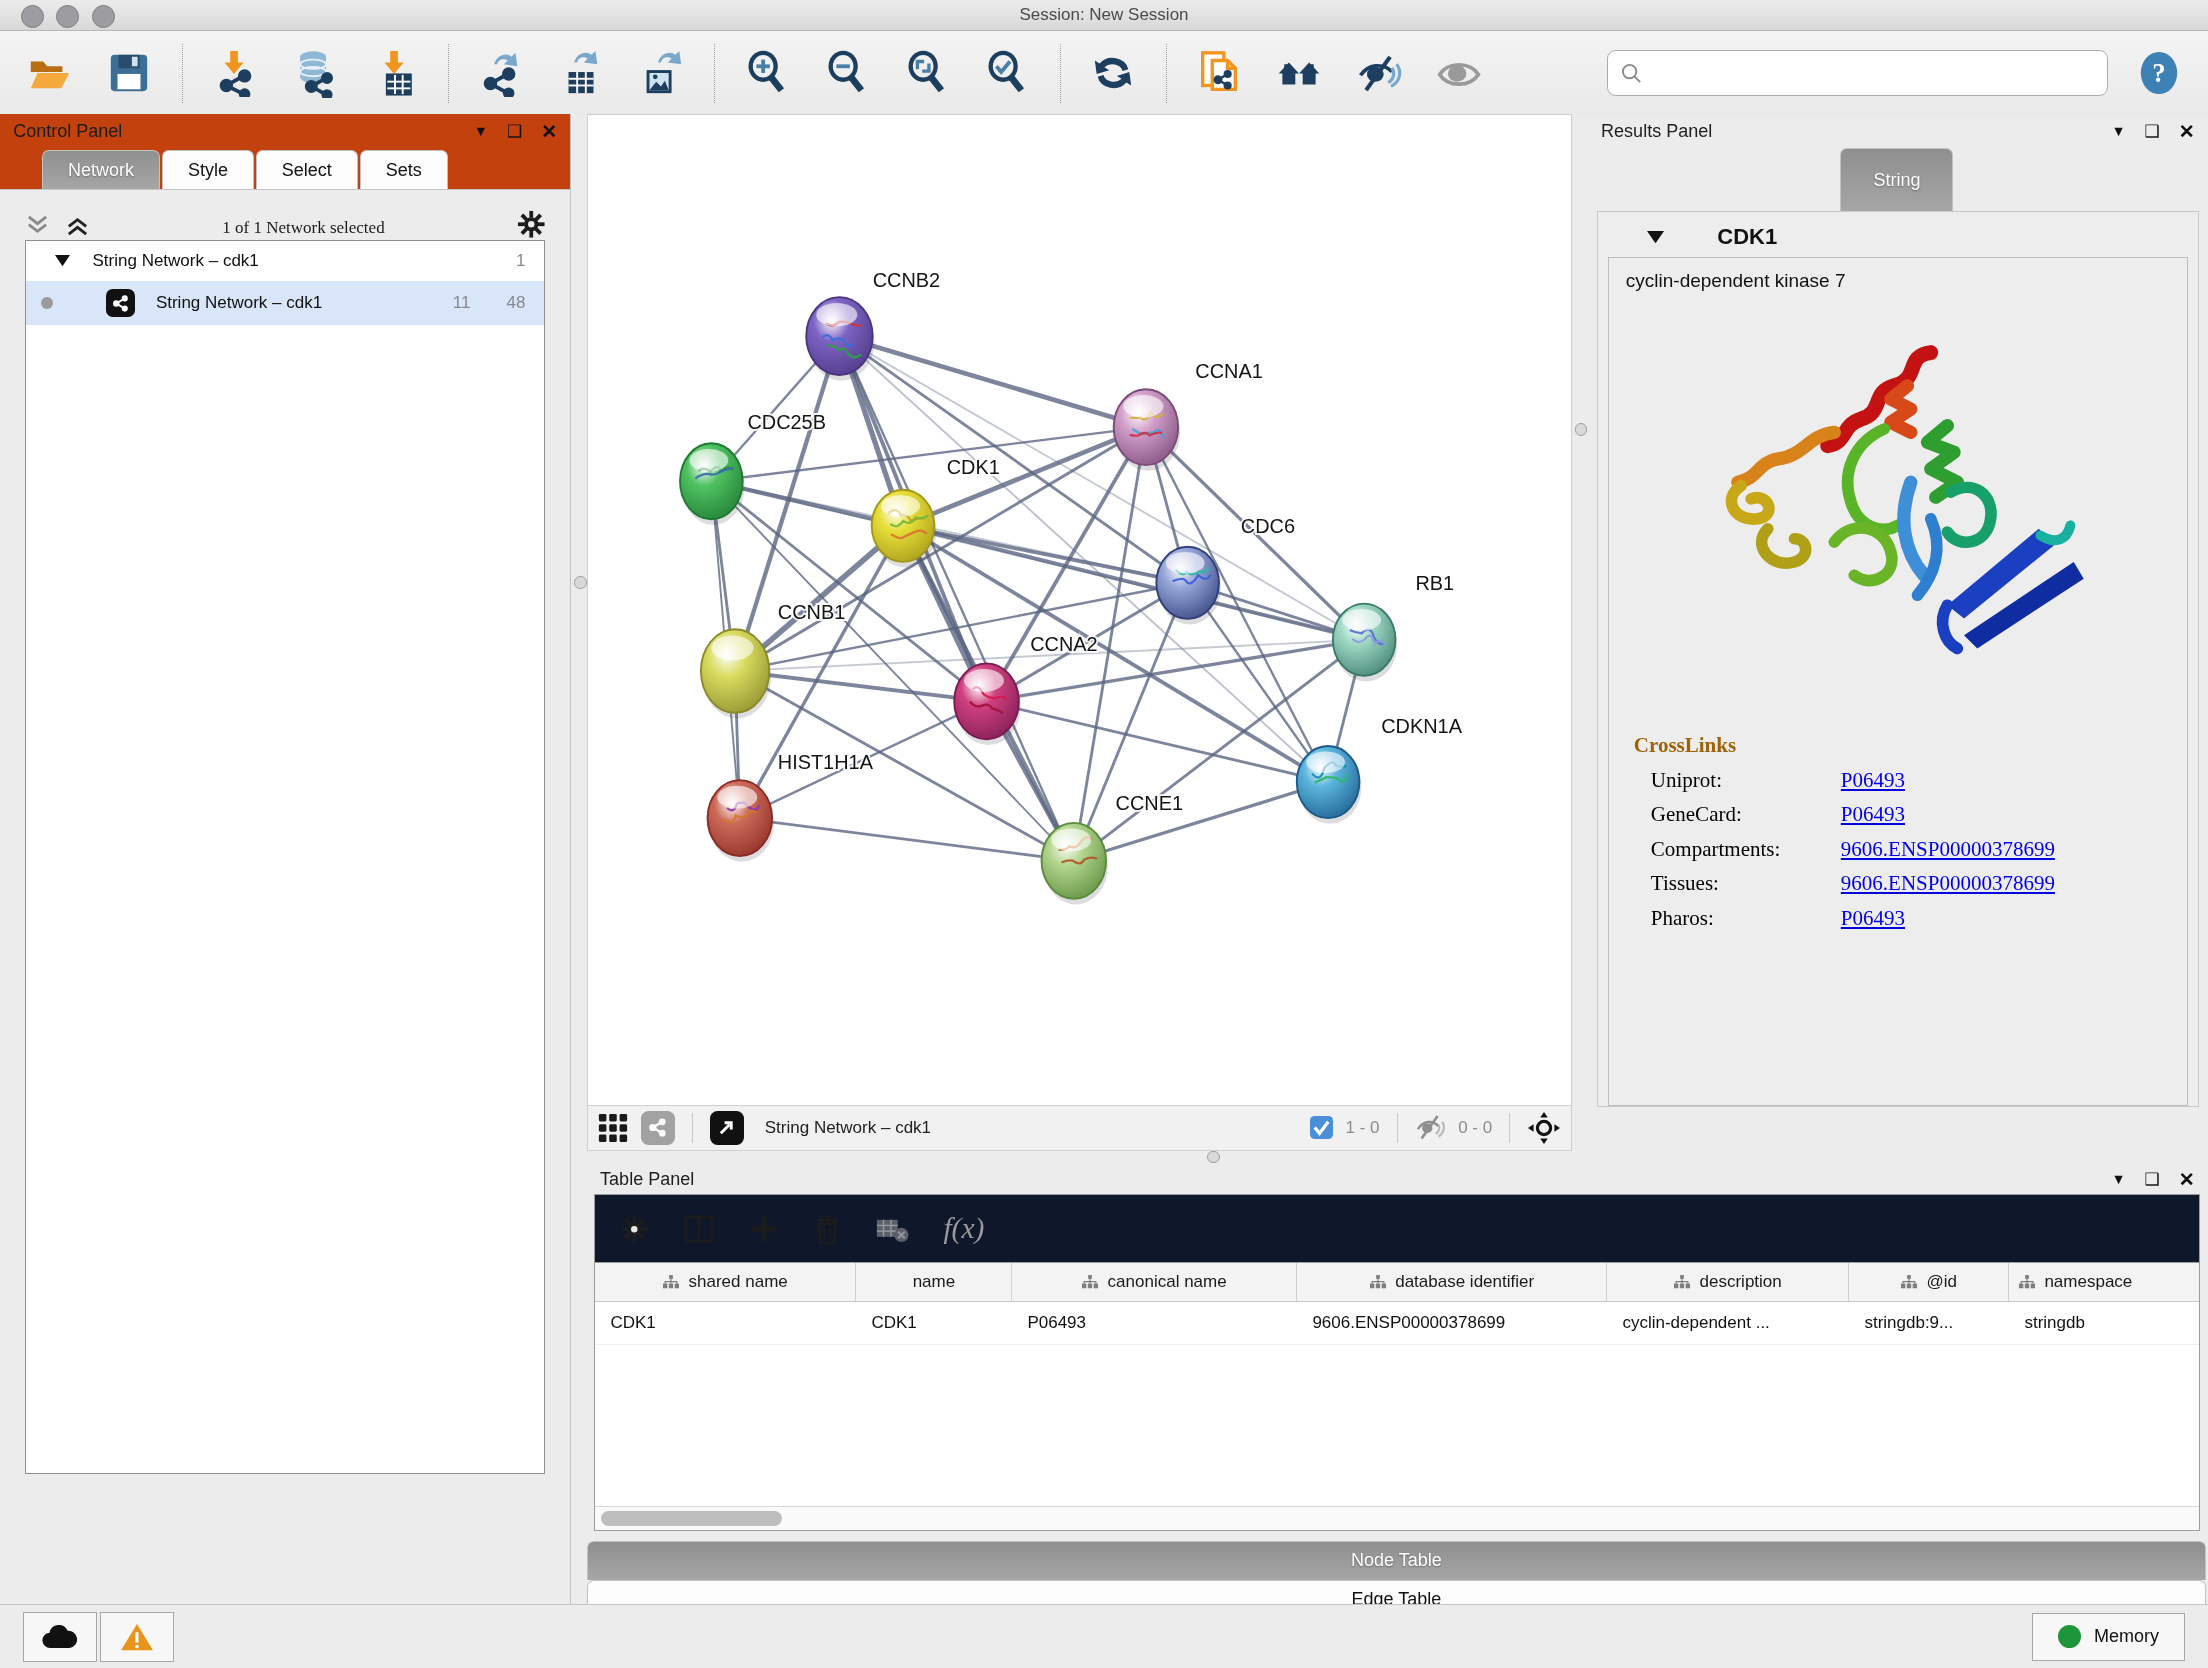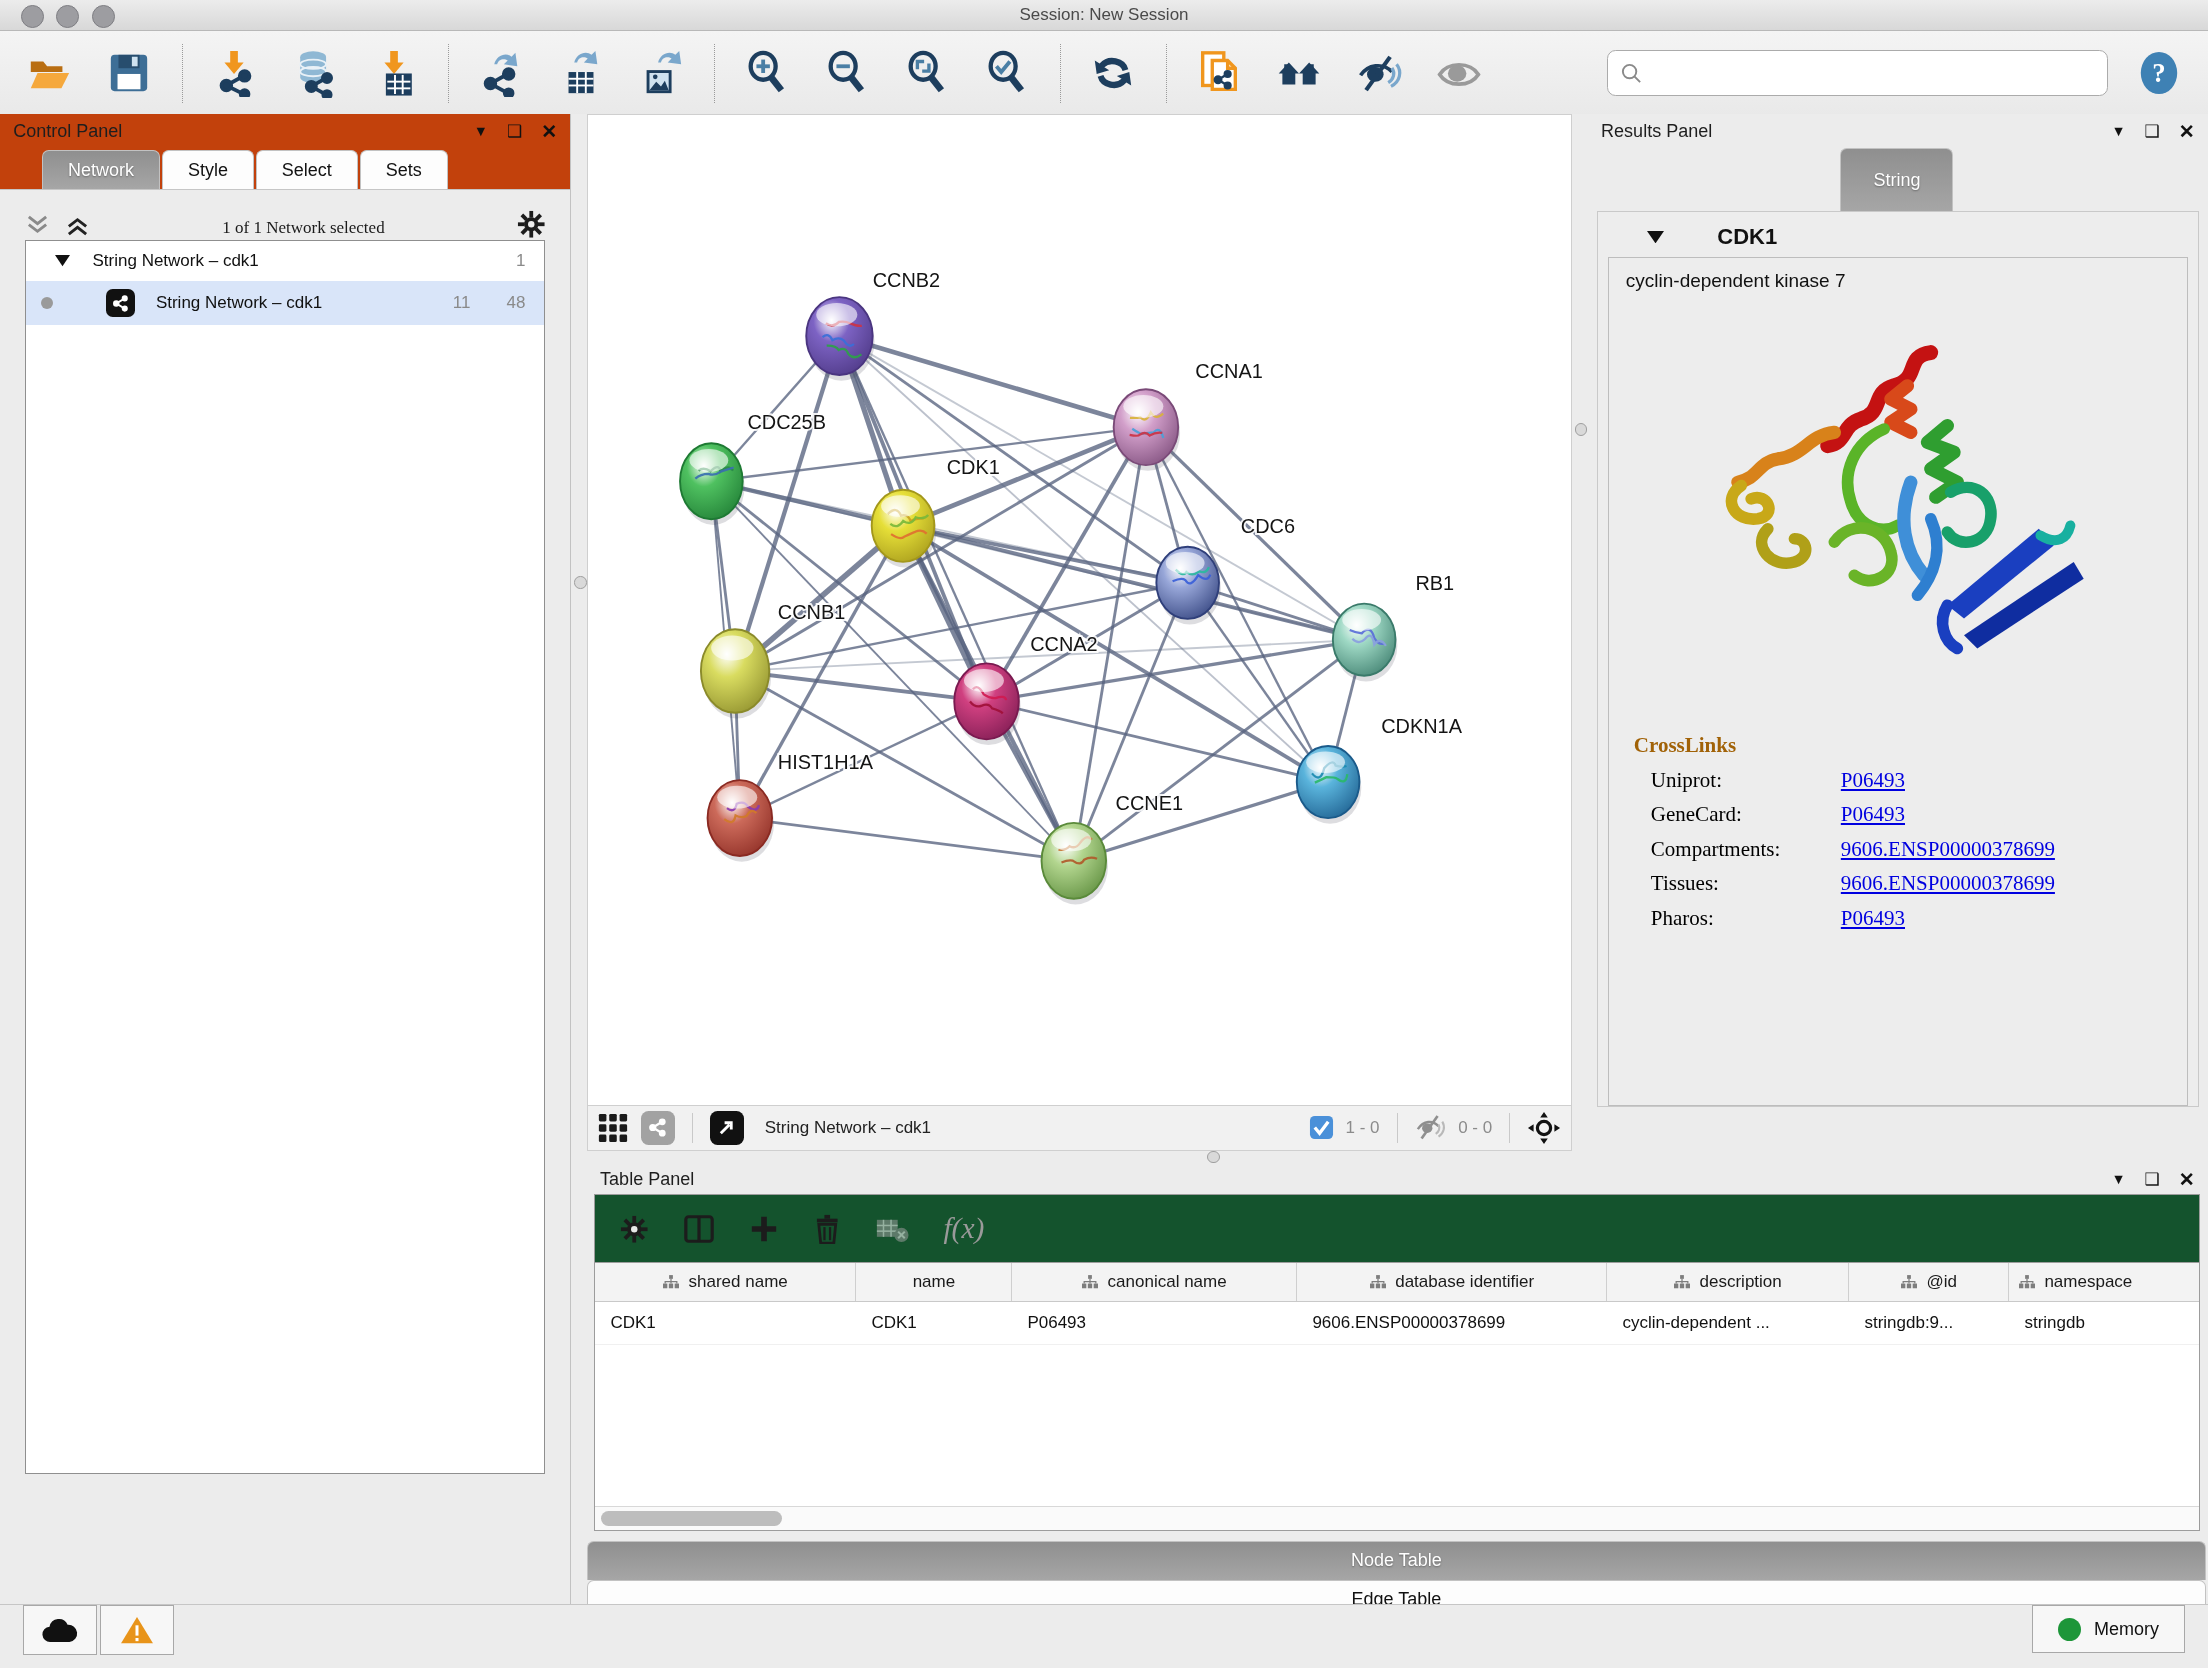--- a/index.html
+++ b/index.html
@@ -68,37 +68,37 @@
   .entry-name{font-size:22px;font-weight:bold;color:#111;}
   .entry-box{margin:0 9.5px;border:1px solid #bdbdbd;flex:1;padding:7.6px 0 0 0;overflow:hidden;}
   .entry-desc{font-size:19px;color:#111;padding:3.8px 0 0 17px;}
   .protein{display:flex;justify-content:center;margin-top:28.5px;}
   .xl-title{font-family:"Liberation Serif",serif;font-weight:bold;font-size:21px;color:#a16207;margin:42px 0 5.7px 25px;}
   .xl-row{display:flex;font-family:"Liberation Serif",serif;font-size:21px;margin:9.5px 0 0 42px;}
   .xl-label{width:190px;color:#000;}
   .xl-link{color:#0000e0;text-decoration:underline;cursor:pointer;}
   
   .table-region{flex:1;display:flex;flex-direction:column;background:#ececec;}
-  .tp-box{margin:1.9px 7.6px 0 7.6px;border:1px solid #9c9c9c;background:#14532d;display:flex;flex-direction:column;height:335px;}
+  .tp-box{margin:1.9px 7.6px 0 7.6px;border:1px solid #9c9c9c;background:#0f172a;display:flex;flex-direction:column;height:335px;}
   .tp-toolbar{height:67px;display:flex;align-items:center;gap:34px;padding:0 25px;}
   .fx{font-family:"Liberation Serif",serif;font-style:italic;font-size:29.5px;color:#9a9a9a;}
   .grid-table{flex:1;background:#fff;border-top:1px solid #9c9c9c;overflow:hidden;display:flex;flex-direction:column;}
   .thead{display:flex;background:#f3f3f3;border-bottom:1px solid #c9c9c9;height:38px;}
   .th{display:flex;align-items:center;justify-content:center;gap:9.5px;font-size:17px;color:#1a1a1a;
     border-right:1px solid #cfcfcf;box-sizing:border-box;overflow:hidden;white-space:nowrap;position:relative;}
   .trow{display:flex;height:42px;border-bottom:1px solid #f0f0f0;}
   .td{display:flex;align-items:center;font-size:17px;color:#111;padding-left:15px;box-sizing:border-box;
     overflow:hidden;white-space:nowrap;}
   .tfill{flex:1;background:#fff;}
   .hscroll{height:23px;background:#fafafa;border-top:1px solid #d8d8d8;position:relative;}
   .hthumb{position:absolute;left:5.7px;top:3.8px;width:181px;height:14.3px;border-radius:7.6px;background:#bdbdbd;}
   .tp-tabs{display:flex;justify-content:center;margin-top:9.5px;flex-direction:column;}
   
   .bottombar{position:absolute;left:0;right:0;bottom:0;height:63px;background:#ececec;border-top:1px solid #c6c6c6;
-    display:flex;padding:0 23px;gap:3px;}
+    display:flex;align-items:center;padding:0 23px;gap:3px;}
   .sq-btn{width:72px;height:48px;background:#f7f7f7;border:1px solid #a8a8a8;display:flex;align-items:center;justify-content:center;cursor:pointer;}
   .mem-btn{margin-left:auto;height:46px;background:#f7f7f7;border:1px solid #a8a8a8;display:flex;align-items:center;
     gap:13.3px;padding:0 25px;font-size:18px;color:#111;cursor:pointer;}
   .memdot{width:23px;height:23px;border-radius:50%;background:#1d9639;}
   .nlabel{font-size:21px;fill:#141414;paint-order:stroke;stroke:rgba(255,255,255,.88);stroke-width:4px;font-family:"Liberation Sans",sans-serif;}
 </style>
 </head>
 <body>
 
 <div class="titlebar">

